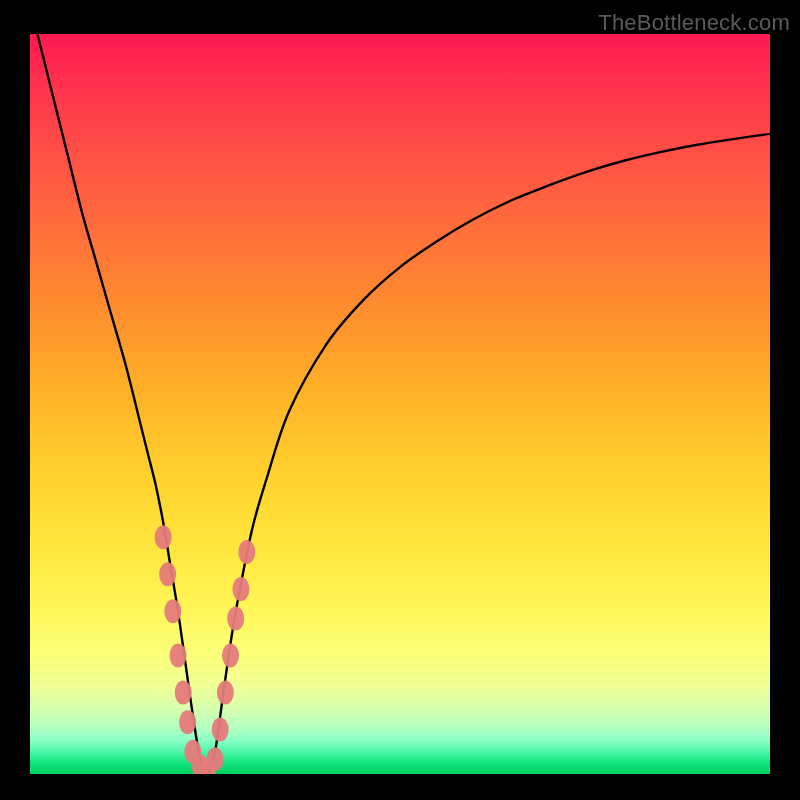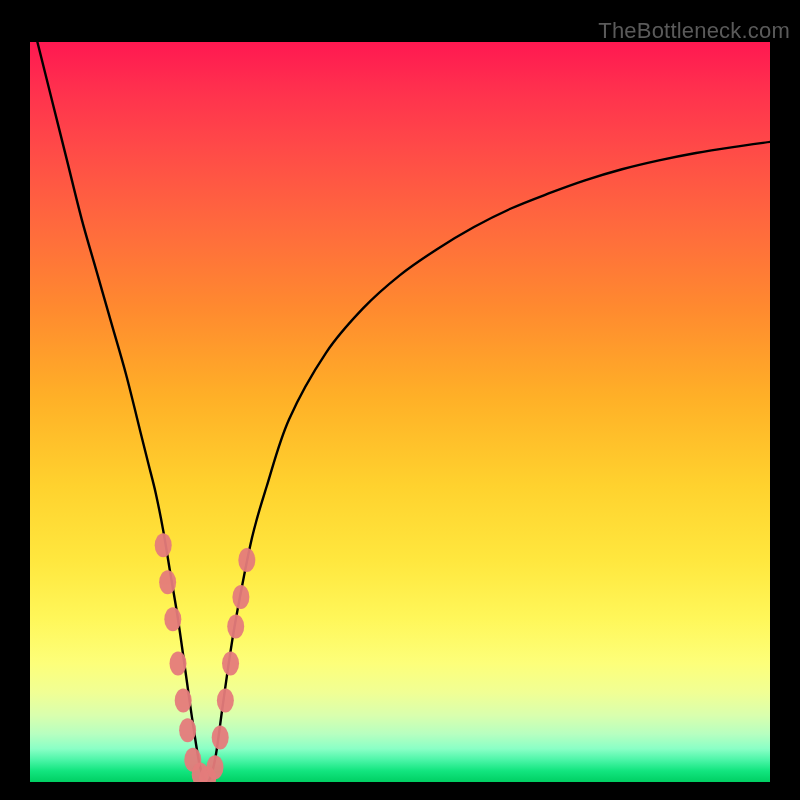--- a/index.html
+++ b/index.html
@@ -7,21 +7,21 @@
     padding: 0;
     width: 800px;
     height: 800px;
     overflow: hidden;
     background: #000;
     font-family: Arial, Helvetica, sans-serif;
   }
   .frame {
     position: absolute;
     left: 0;
-    top: 12px;
+    top: 4px;
     width: 800px;
     height: 752px;
     background: #000;
   }
   .plot {
     position: absolute;
     left: 30px;
     top: 30px;
     width: 740px;
     height: 740px;

